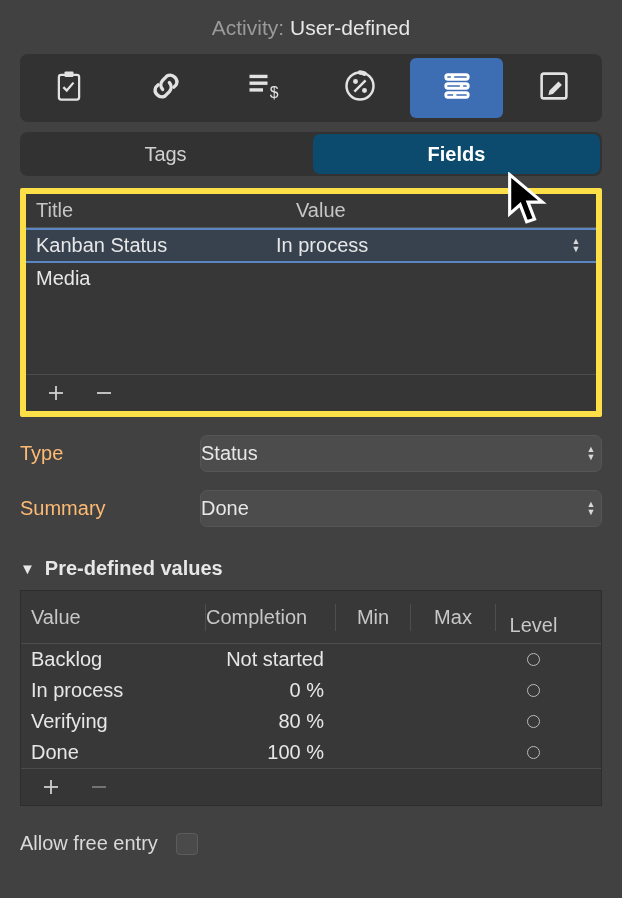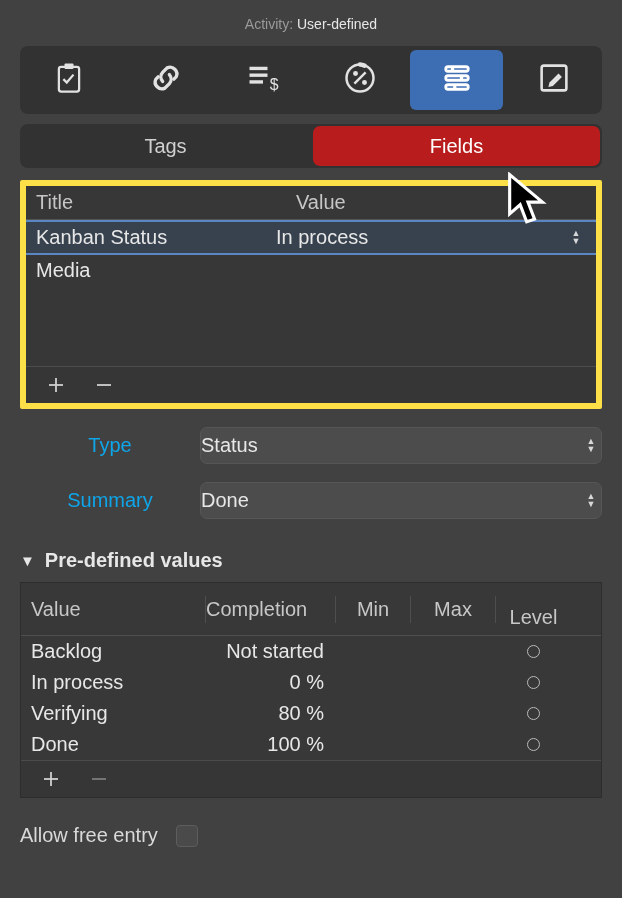--- a/index.html
+++ b/index.html
@@ -10,21 +10,21 @@
     font-family: -apple-system, BlinkMacSystemFont, "Segoe UI", Arial, sans-serif;
     font-size: 20px;
     color: #e7e7e7;
     overflow: hidden;
     position: relative;
   }
 
   .activity-row {
     text-align: center;
     padding: 16px 0 10px 0;
-    font-size: 14px;
+    font-size: 21px;
   }
   .activity-label { color: #9a9a9a; }
   .activity-value { color: #e7e7e7; }
 
   .toolbar {
     margin: 4px 20px 10px 20px;
     background: #323232;
     border-radius: 8px;
     display: flex;
     height: 68px;
@@ -57,23 +57,23 @@
     display: flex;
     align-items: center;
     justify-content: center;
     border-radius: 7px;
     margin: 2px;
     cursor: pointer;
     color: #d0d0d0;
     font-size: 20px;
   }
   .seg .seg-btn.active {
-    background: #b91c1c;
+    background: #0c4a6e;
     color: #ffffff;
-    font-weight: 400;
+    font-weight: 700;
   }
 
   .fields-panel {
     margin: 0 20px;
     background: #373737;
     border-radius: 2px;
     border: 6px solid #fde047;
   }
   .fields-header {
     display: flex;
@@ -116,21 +116,21 @@
     margin-top: 80px;
   }
   .ftr-btn { color: #d0d0d0; cursor: pointer; }
   .ftr-btn svg { width: 20px; height: 20px; display:block; }
 
   .form-row {
     display: flex;
     align-items: center;
     margin: 18px 20px 0 20px;
   }
-  .form-row .flabel { width: 180px; color: #0ea5e9; text-align: center; }
+  .form-row .flabel { width: 180px; color: #fdba74; }
   .form-row .fselect {
     flex: 1;
     background: #4c4c4c;
     border: 1px solid #565656;
     border-radius: 7px;
     padding: 6px 0;
     display: flex;
     justify-content: space-between;
     align-items: center;
     color: #e7e7e7;

